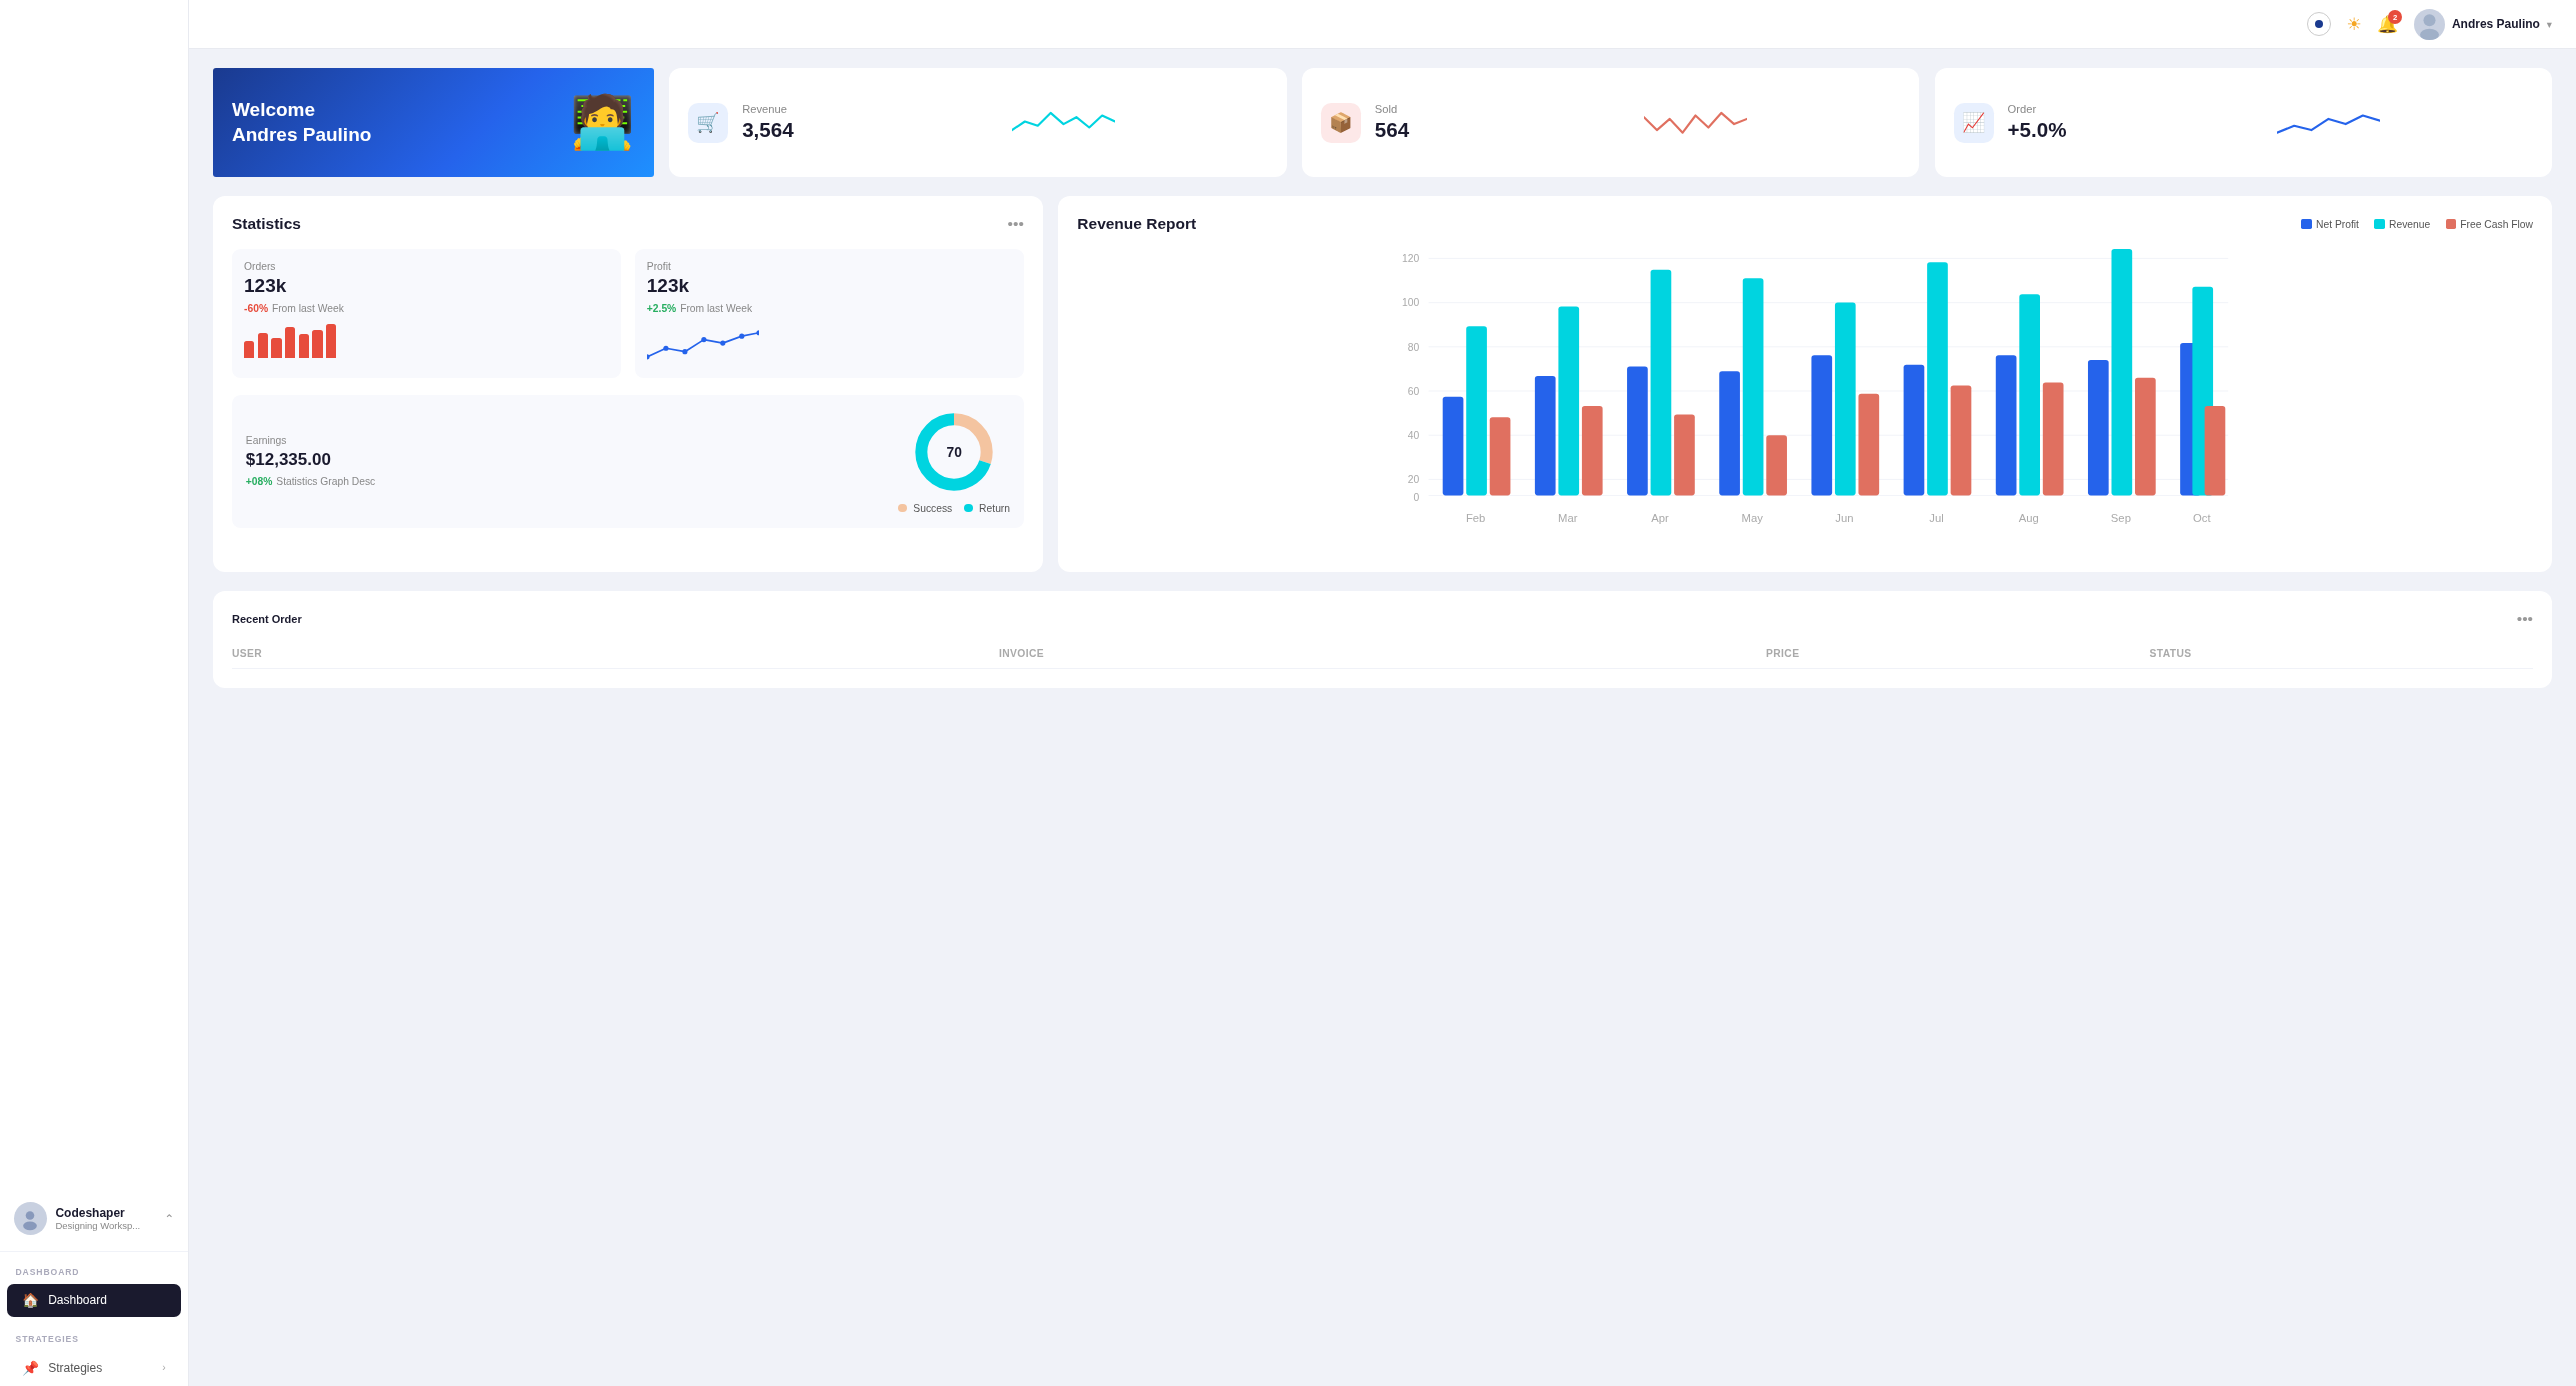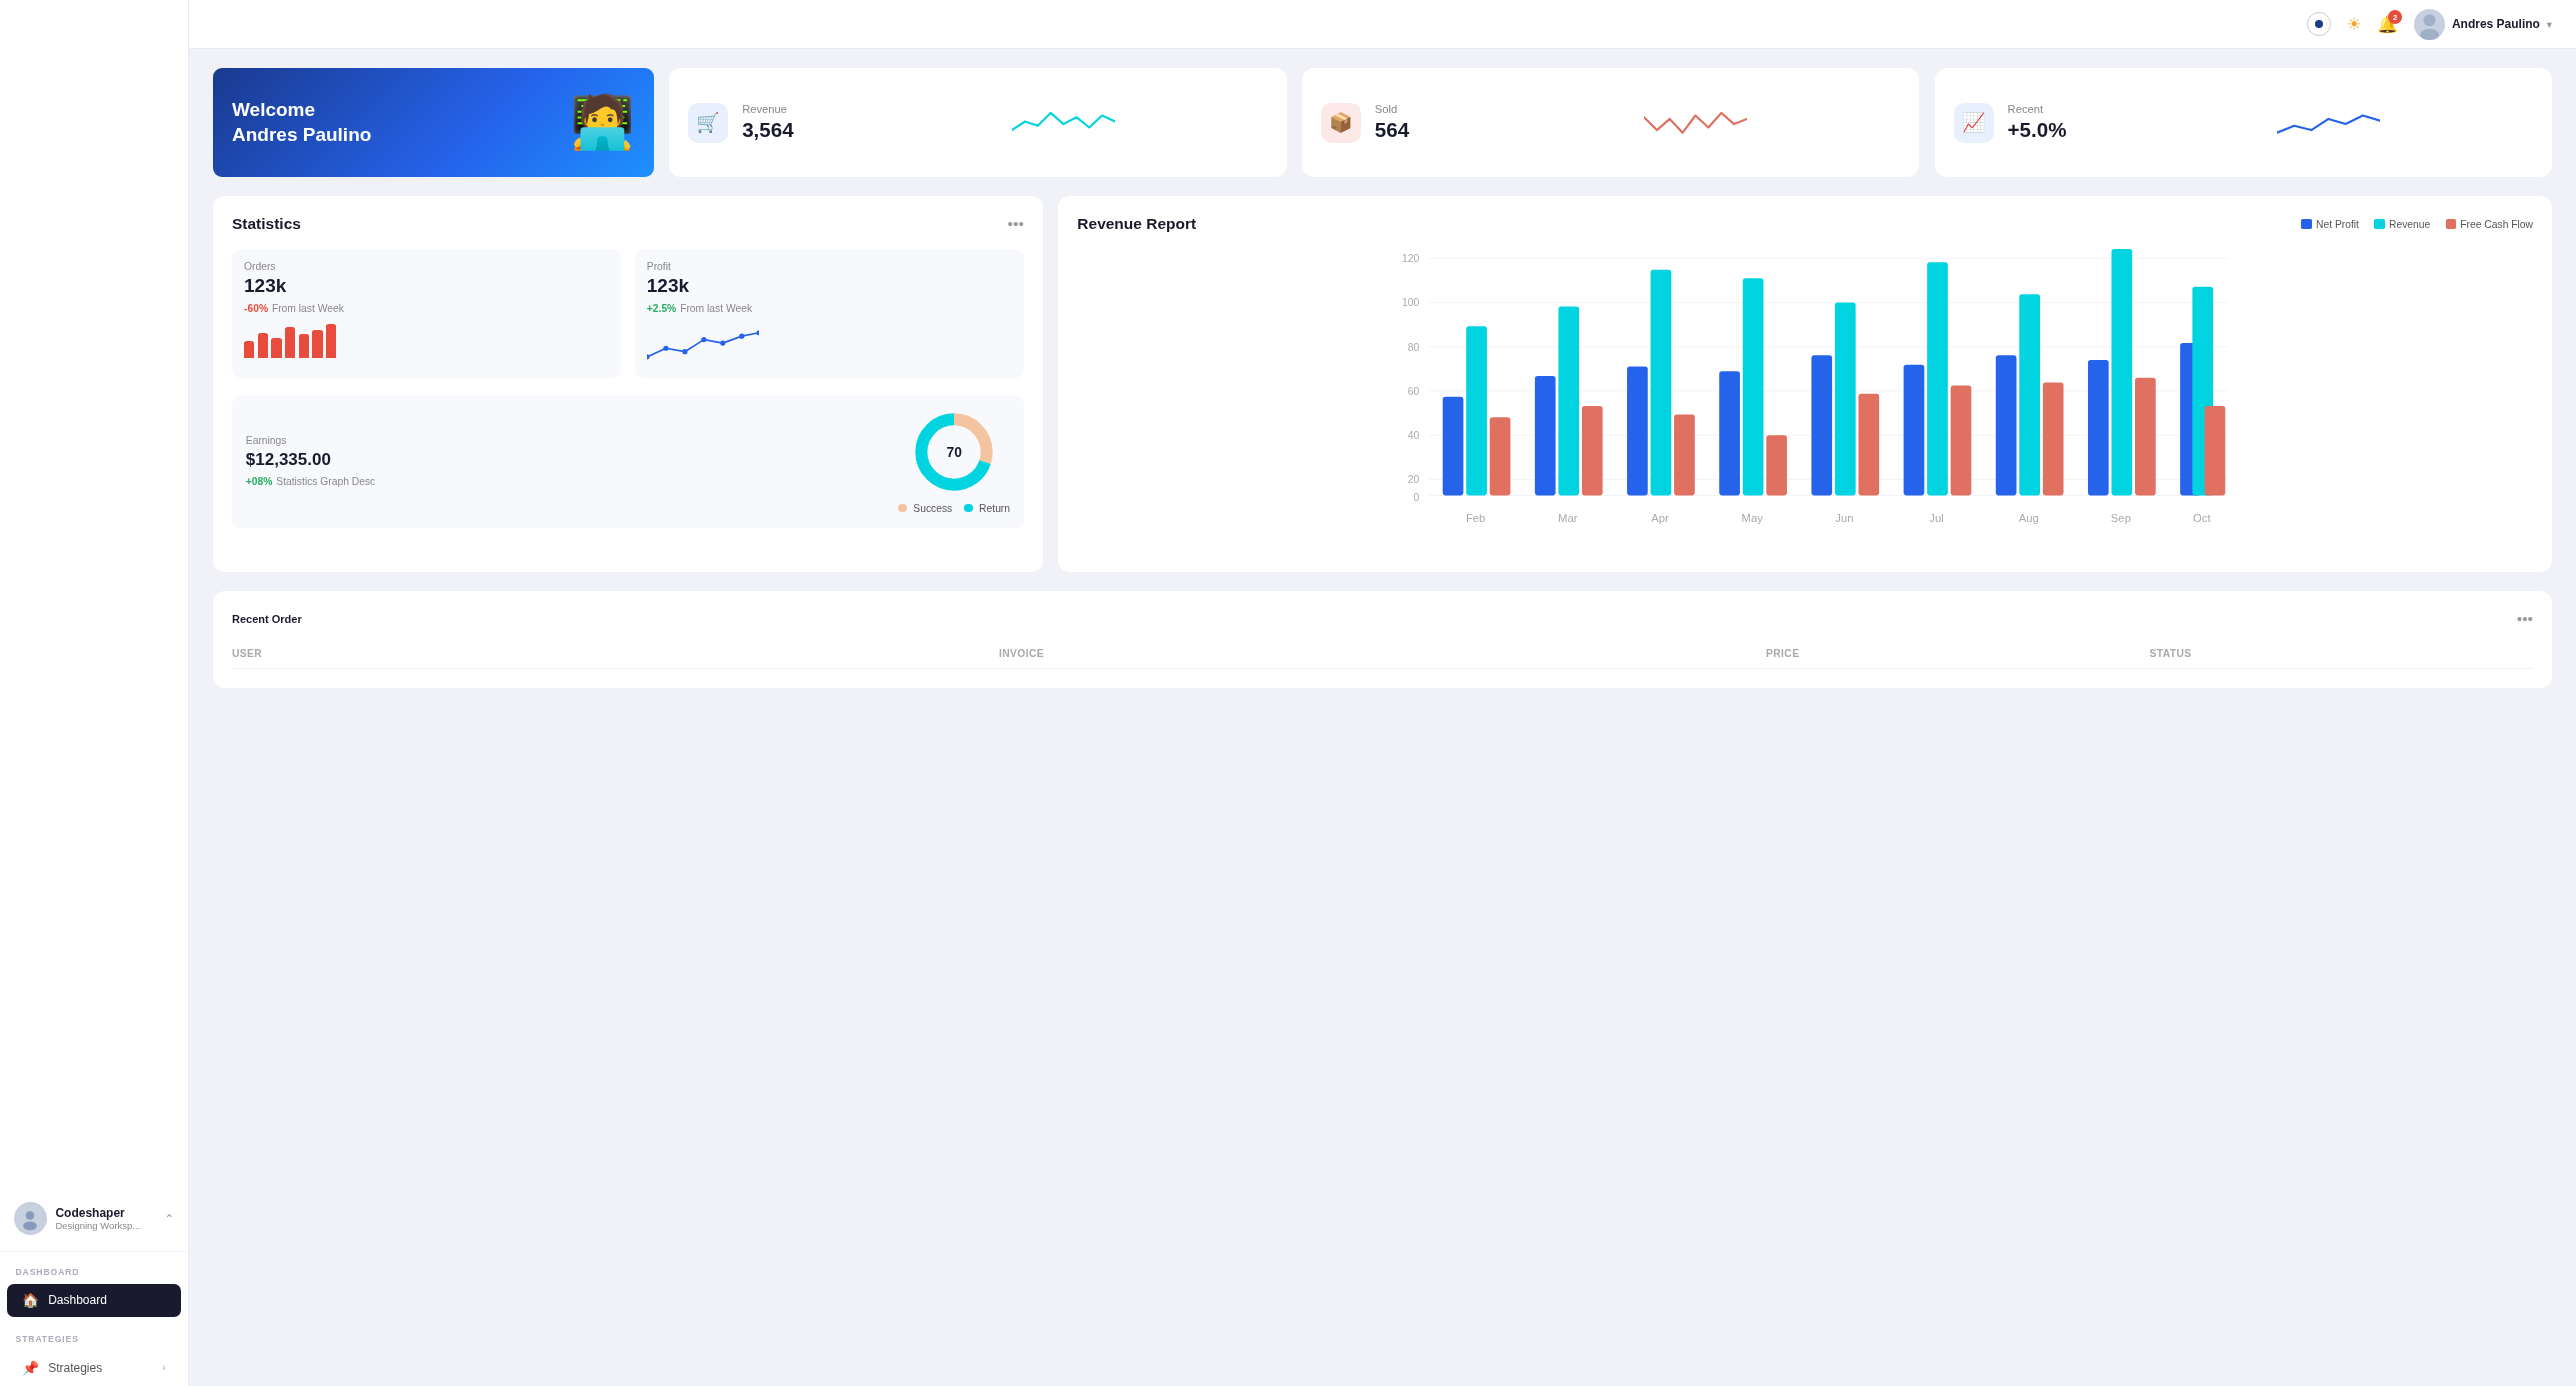--- a/index.html
+++ b/index.html
@@ -73,21 +73,21 @@
     .main { flex: 1; overflow-y: auto; display: flex; flex-direction: column; }
 
     
     .content { padding: 19px 24px; flex: 1; }
 
     
     .stats-row { display: grid; grid-template-columns: 1fr 1.4fr 1.4fr 1.4fr; gap: 15.5px; margin-bottom: 19px; }
 
     .welcome-card {
       background: linear-gradient(135deg, #1a3a8f 0%, #2563eb 60%, #1e90ff 100%);
-      border-radius: 9px; padding: 24px 19px;
+      border-radius: 3px; padding: 24px 19px;
       display: flex; align-items: center; justify-content: space-between;
       color: #fff; min-height: 103px; position: relative; overflow: hidden;
     }
     .welcome-text h2 { font-size: 19px; font-weight: 700; line-height: 1.3; }
 
     .stat-card {
       background: #fff; border-radius: 12px; padding: 17px 19px;
       display: flex; align-items: center; gap: 13.8px; min-height: 103px;
     }
     .stat-icon-wrap {
@@ -261,21 +261,21 @@
             <polyline points="0,20 15,35 30,22 45,38 60,18 75,32 90,15 105,28 120,22" fill="none" stroke="#e07060" stroke-width="2.5" stroke-linecap="round" stroke-linejoin="round"></polyline>
           </svg>
         </div>
       </div>
 
       <div class="stat-card">
         <div class="stat-icon-wrap" style="background:#e8f0fe;">
           <span>📈</span>
         </div>
         <div class="stat-info">
-          <div class="stat-label">Recent</div>
+          <div class="stat-label">Order</div>
           <div class="stat-value">+5.0%</div>
         </div>
         <div class="stat-chart">
           <svg width="103" height="43" viewBox="0 0 120 50">
             <polyline points="0,38 20,30 40,35 60,22 80,28 100,18 120,24" fill="none" stroke="#2563eb" stroke-width="2.5" stroke-linecap="round" stroke-linejoin="round"></polyline>
           </svg>
         </div>
       </div>
     </div>
 

